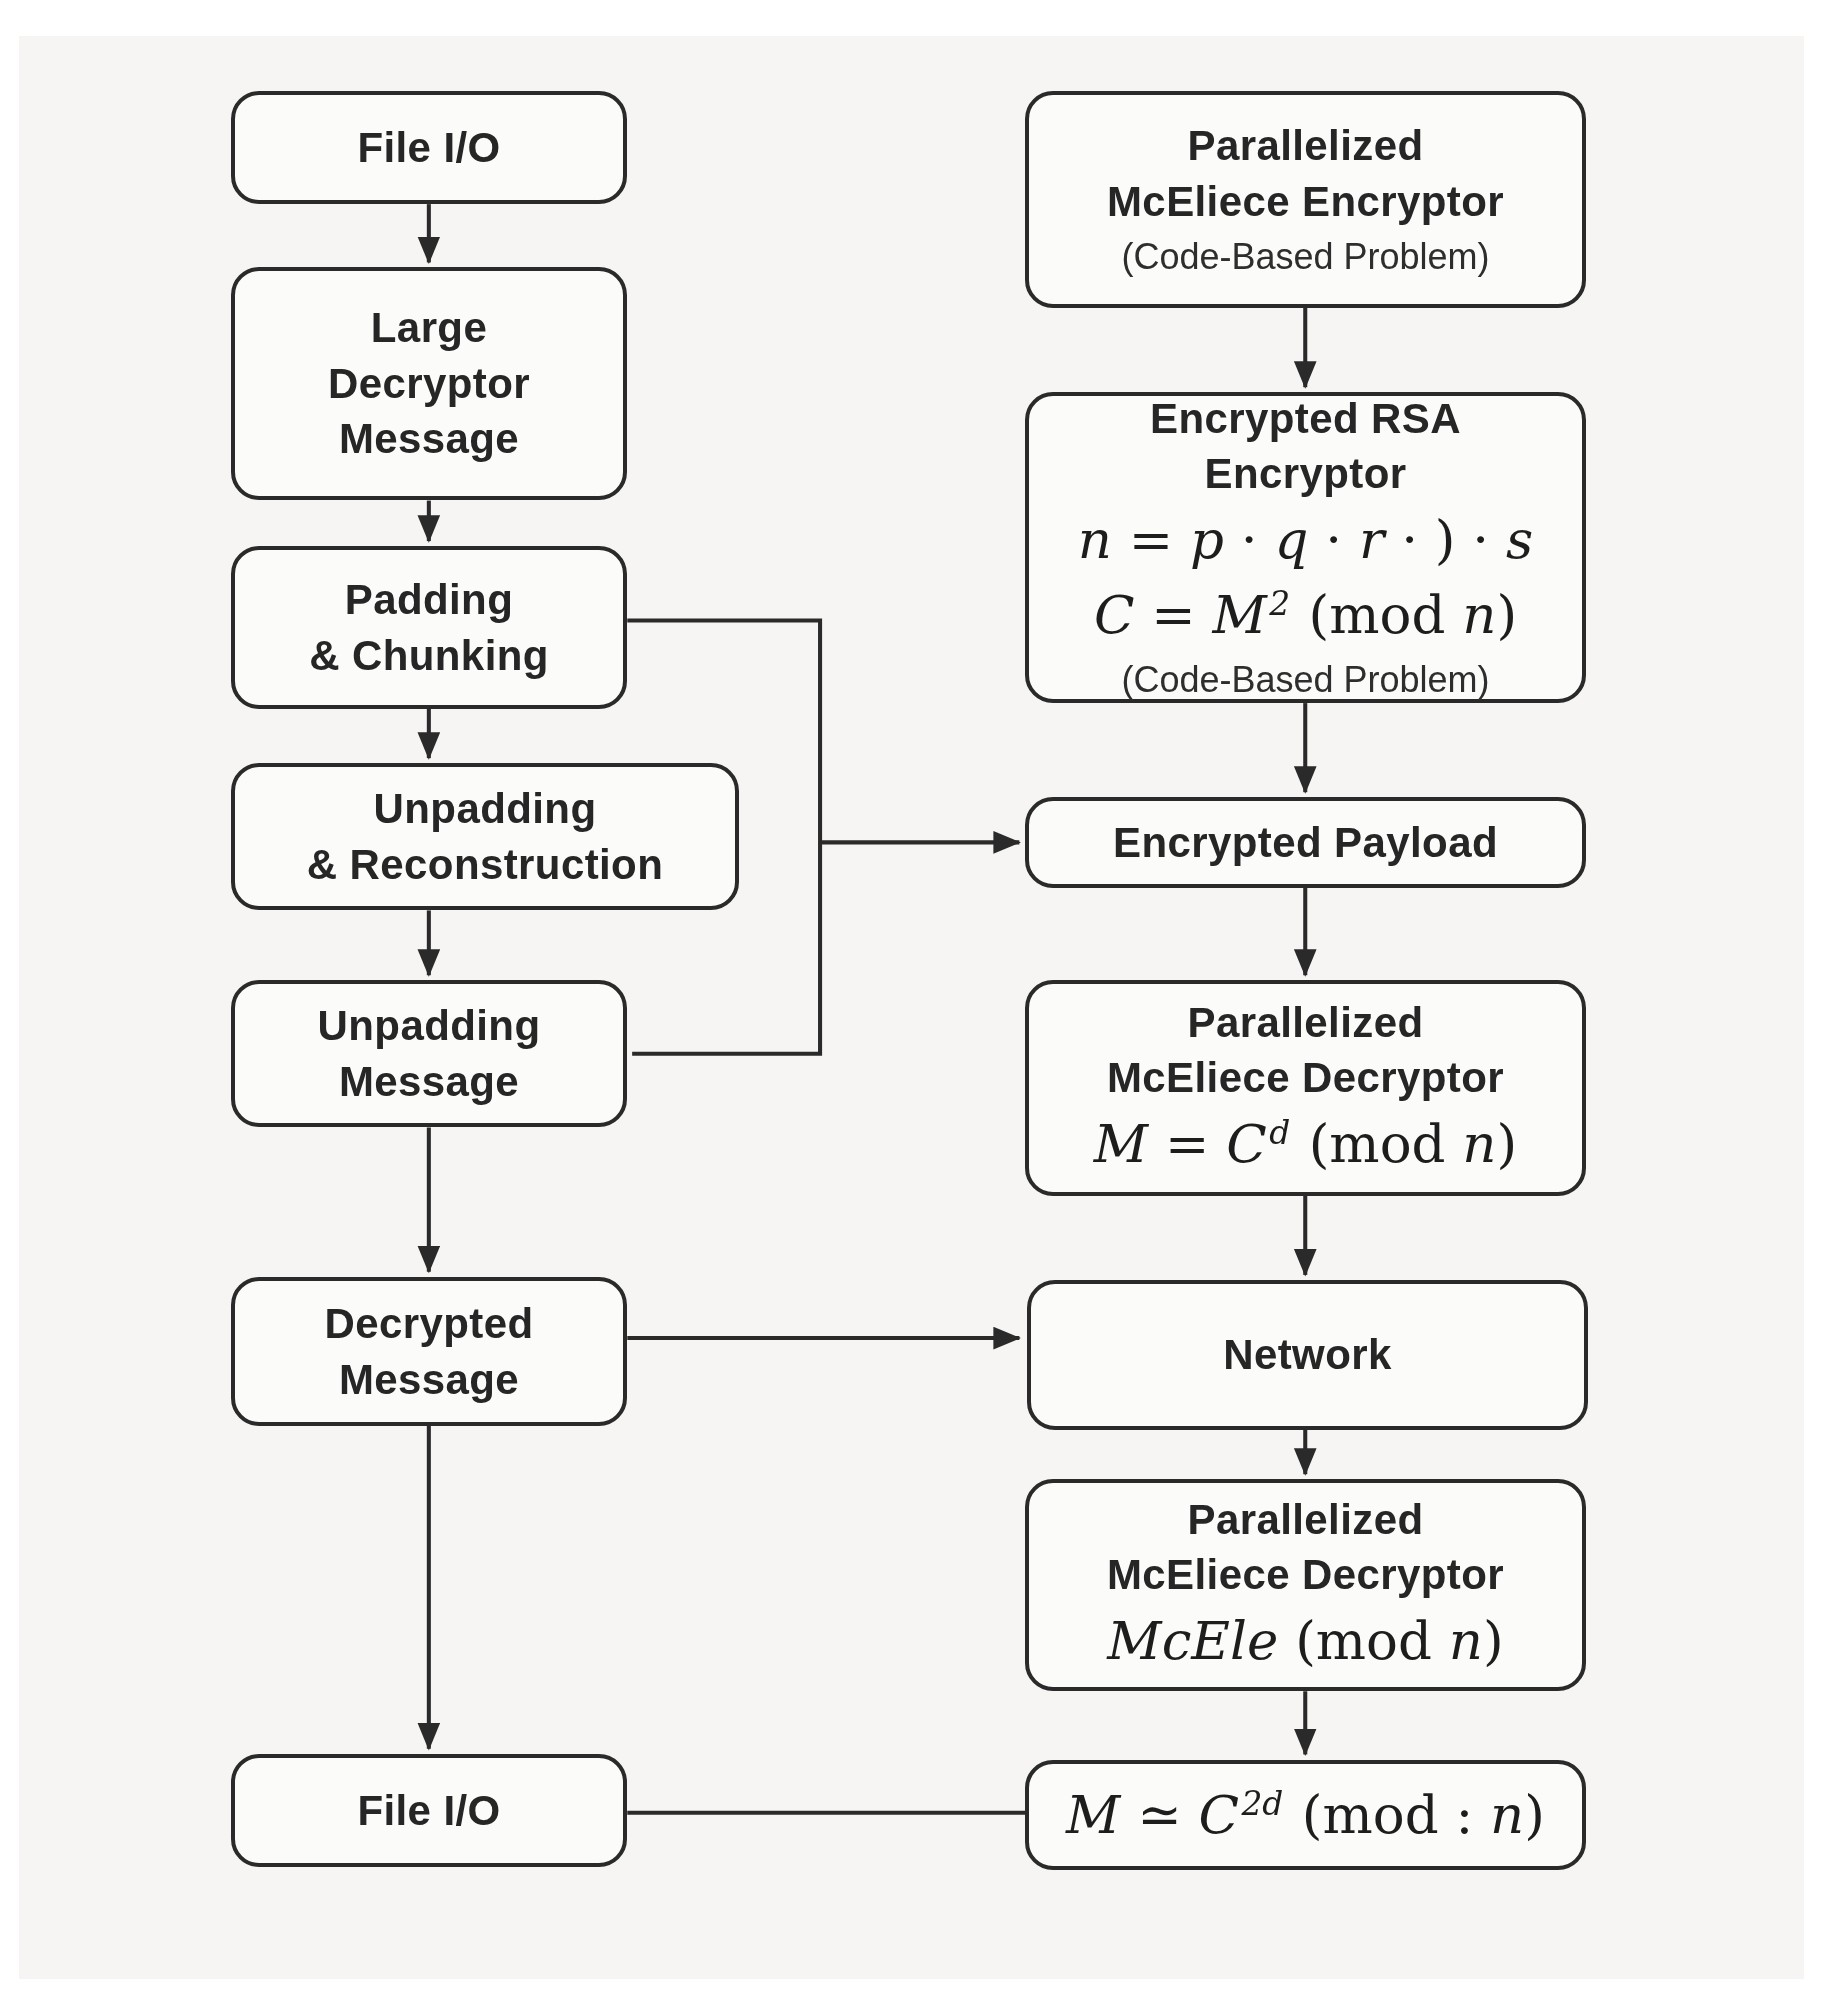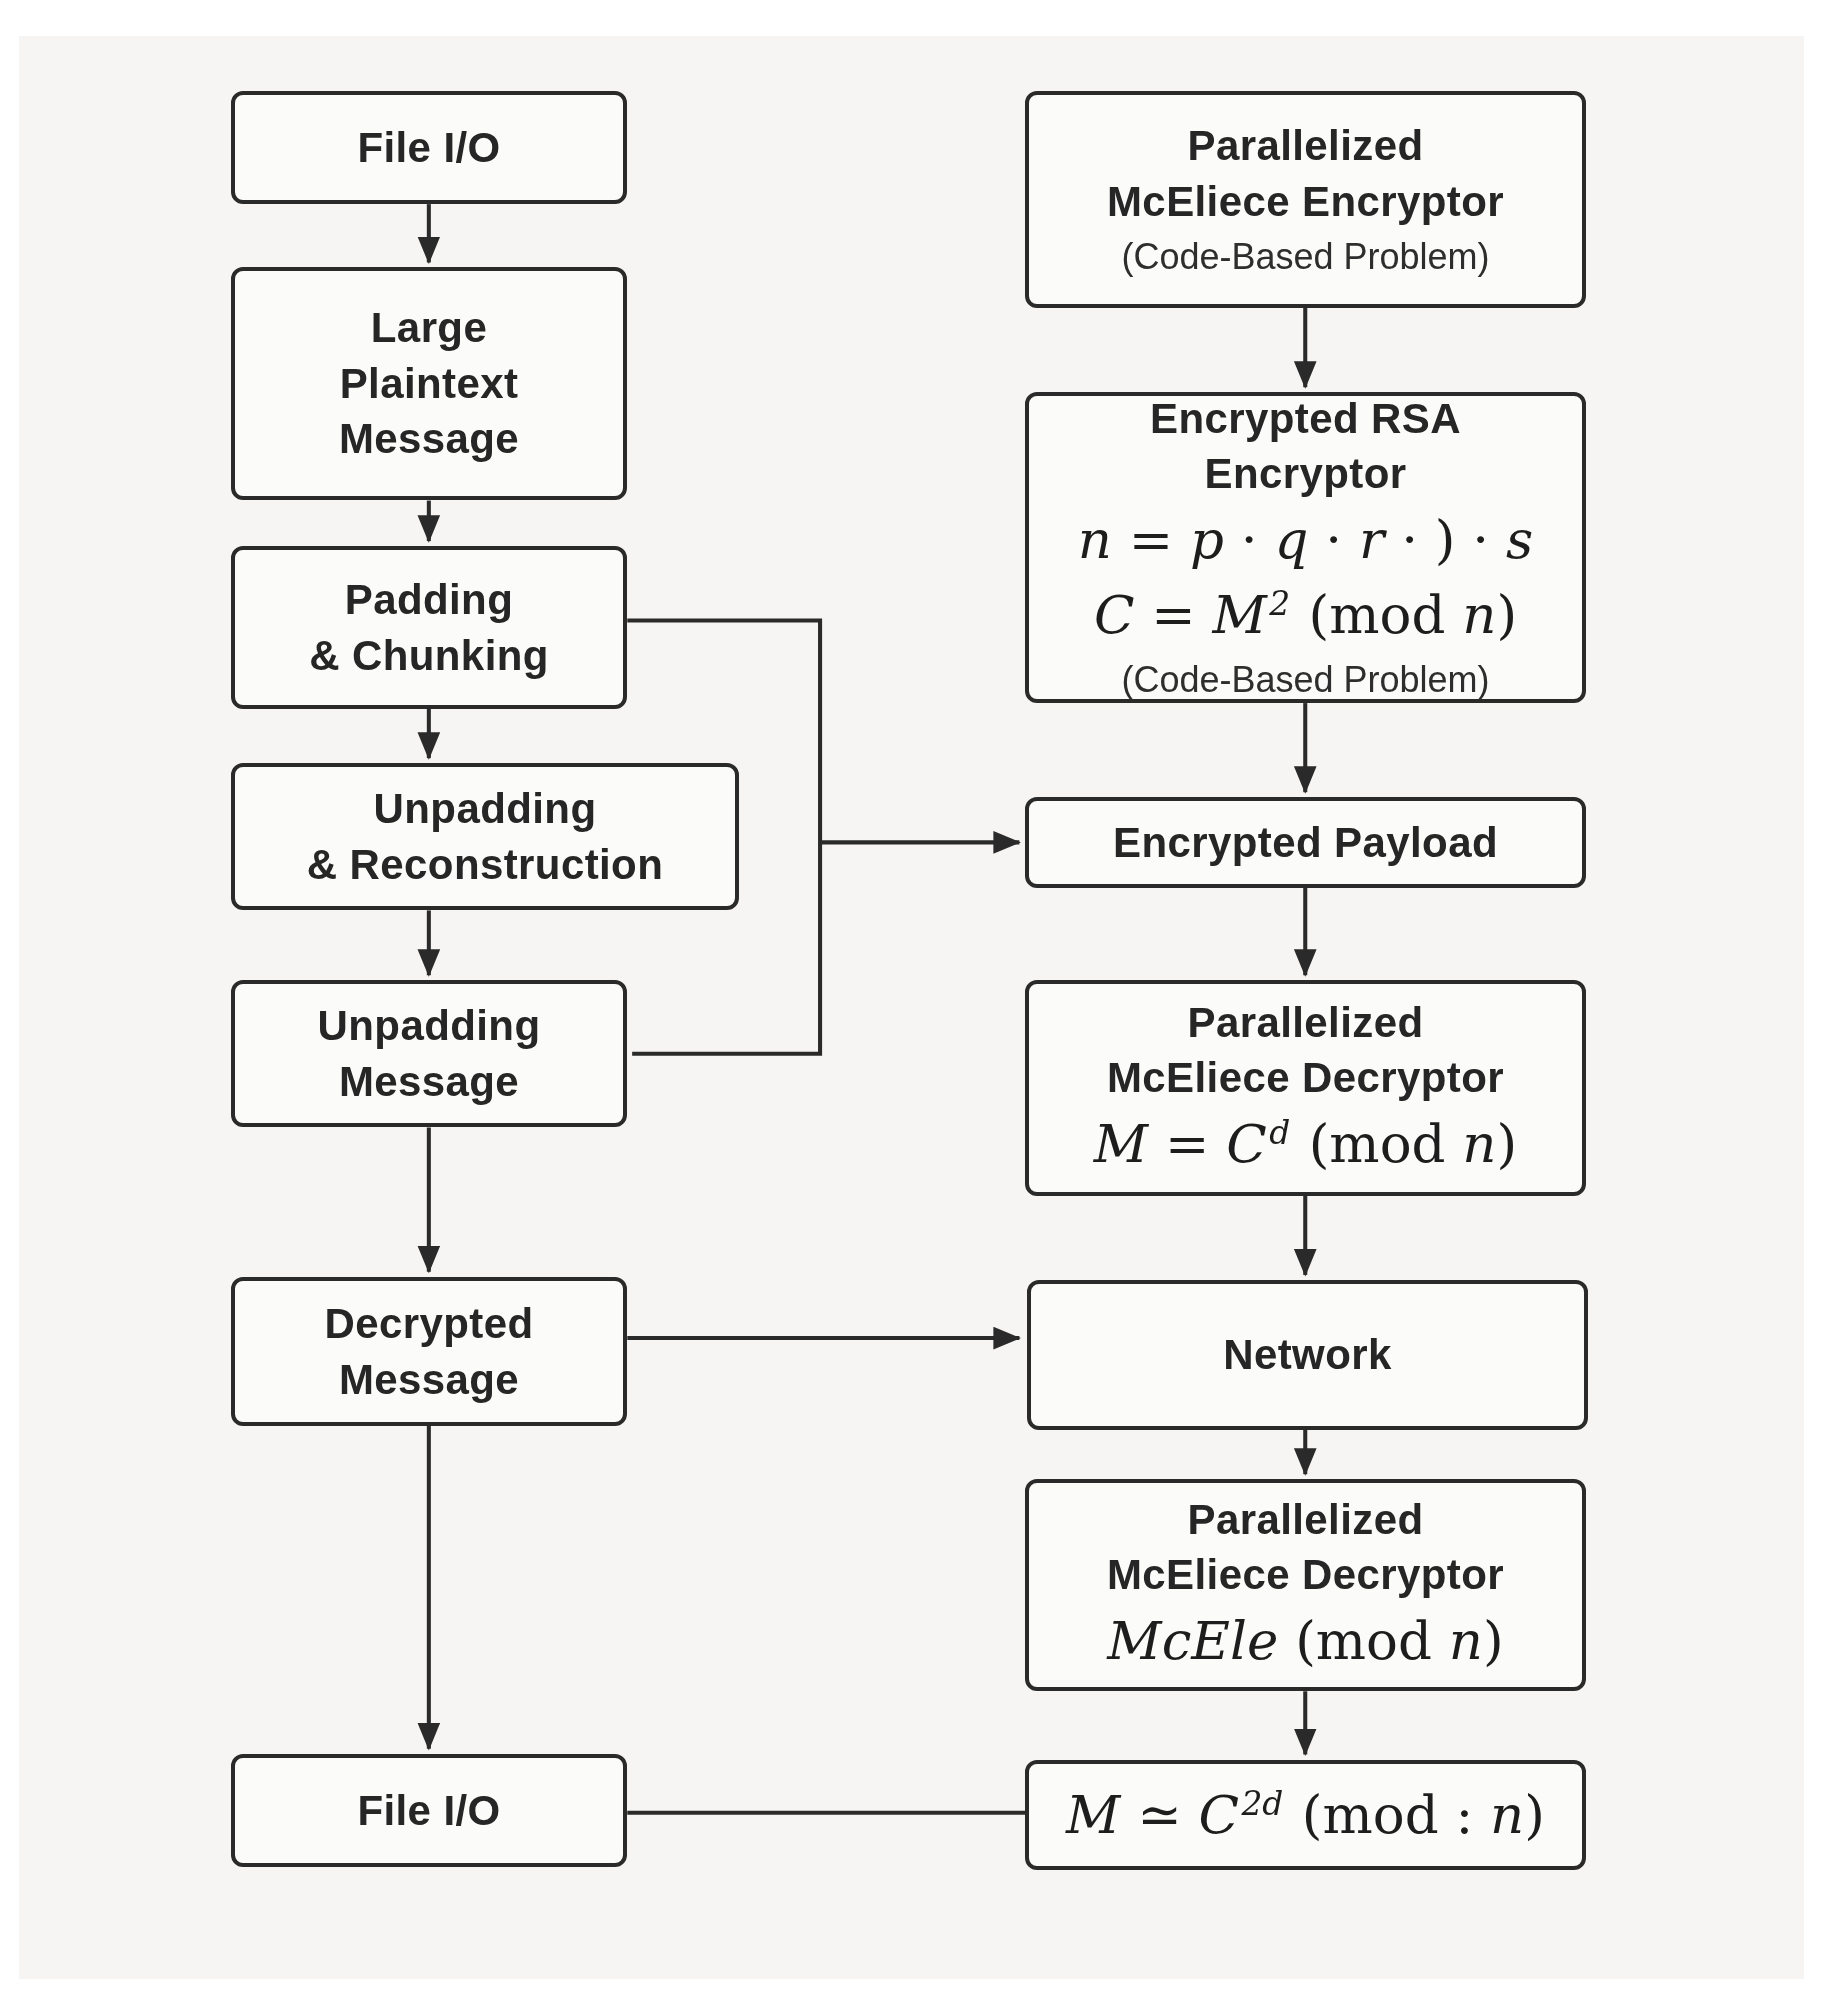--- a/index.html
+++ b/index.html
@@ -21,21 +21,21 @@
     position: absolute;
     left: 0; top: 0;
     width: 1824px; height: 2012px;
     pointer-events: none;
   }
   .node {
     position: absolute;
     box-sizing: border-box;
     background: #fbfbfa;
     border: 4px solid #2a2a2a;
-    border-radius: 12px;
+    border-radius: 28px;
     display: flex;
     flex-direction: column;
     align-items: center;
     justify-content: center;
     text-align: center;
     z-index: 2;
   }
   .label, .title {
     font-size: 42px;
     font-weight: 700;
@@ -104,21 +104,21 @@
       <path d="M774,2238 H1268"></path>
     </g>
   </svg>
 
   <div class="node" style="left:231px; top:91px; width:396px; height:113px">
     <div class="label">File I/O</div>
   </div>
 
   <div class="node" style="left:231px; top:267px; width:396px; height:233px">
     <div class="label">Large</div>
-    <div class="label">Plaintext</div>
+    <div class="label">Decryptor</div>
     <div class="label">Message</div>
   </div>
 
   <div class="node" style="left:231px; top:546px; width:396px; height:163px">
     <div class="label">Padding</div>
     <div class="label">&amp; Chunking</div>
   </div>
 
   <div class="node" style="left:231px; top:763px; width:508px; height:147px">
     <div class="label">Unpadding</div>

